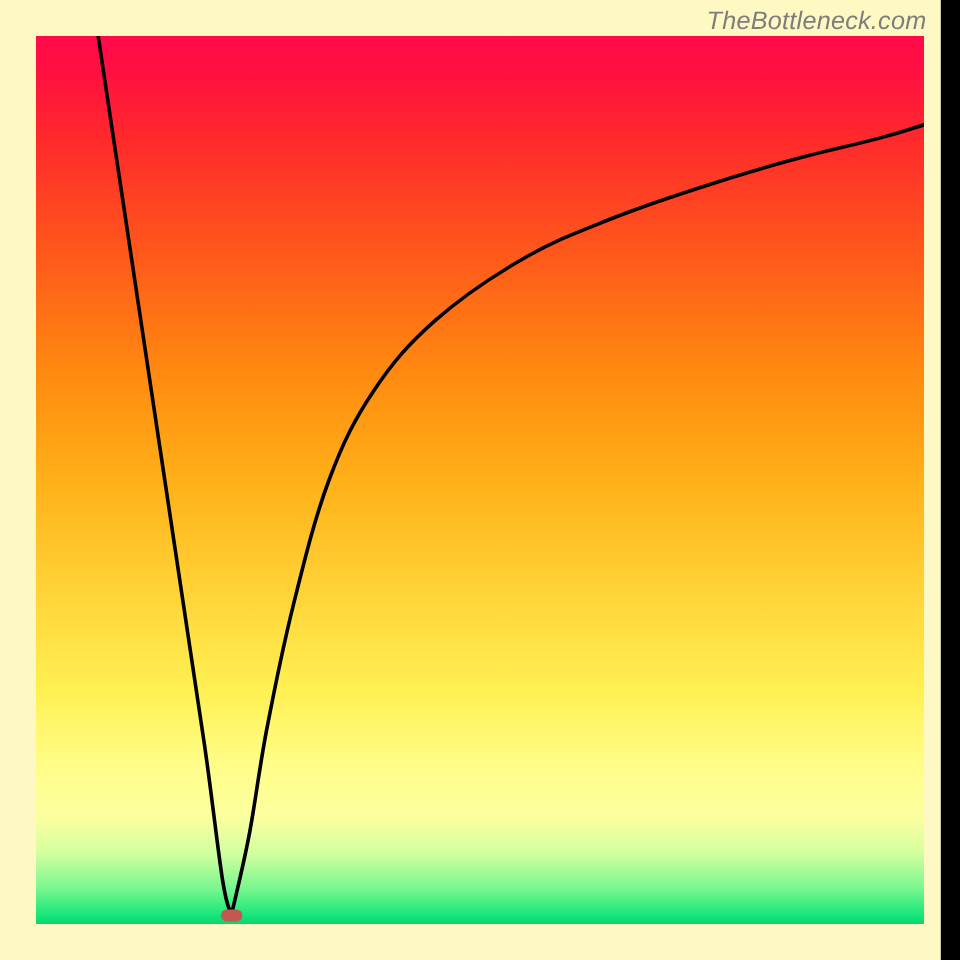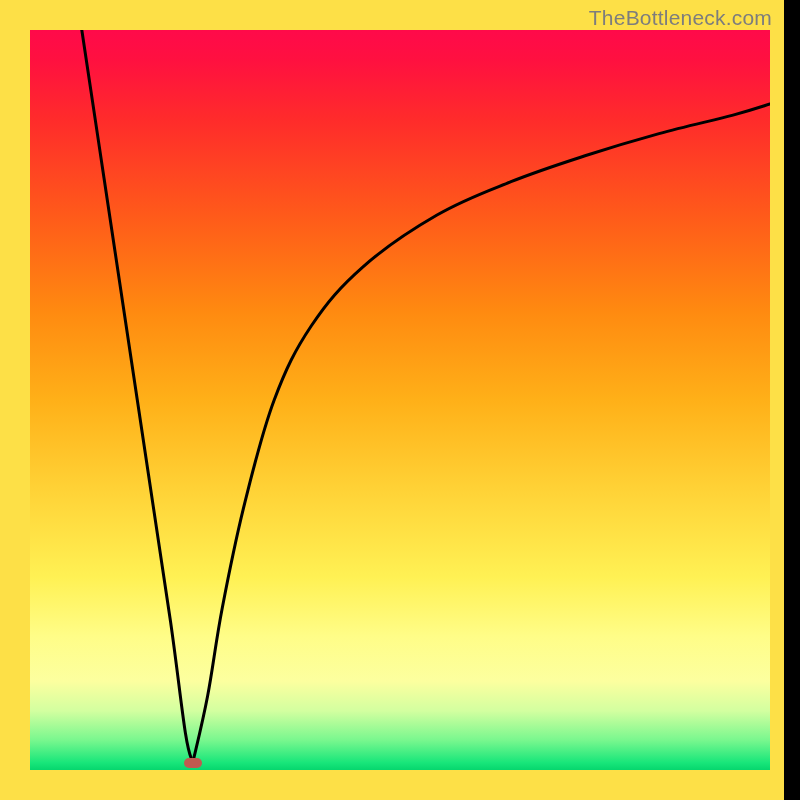--- a/index.html
+++ b/index.html
@@ -8,21 +8,22 @@
     width: 800px;
     height: 800px;
     overflow: hidden;
     background: #000;
     font-family: Arial, Helvetica, sans-serif;
   }
   .frame {
     position: relative;
     width: 784px;
     height: 800px;
-    background: #fde047;
+    background: #fef9c3;
+    font-style: italic;
   }
   .plot-area {
     position: absolute;
     left: 30px;
     top: 30px;
     width: 740px;
     height: 740px;
     background: linear-gradient(to bottom,
       #ff0a4a 0%,
       #ff1040 4%,

